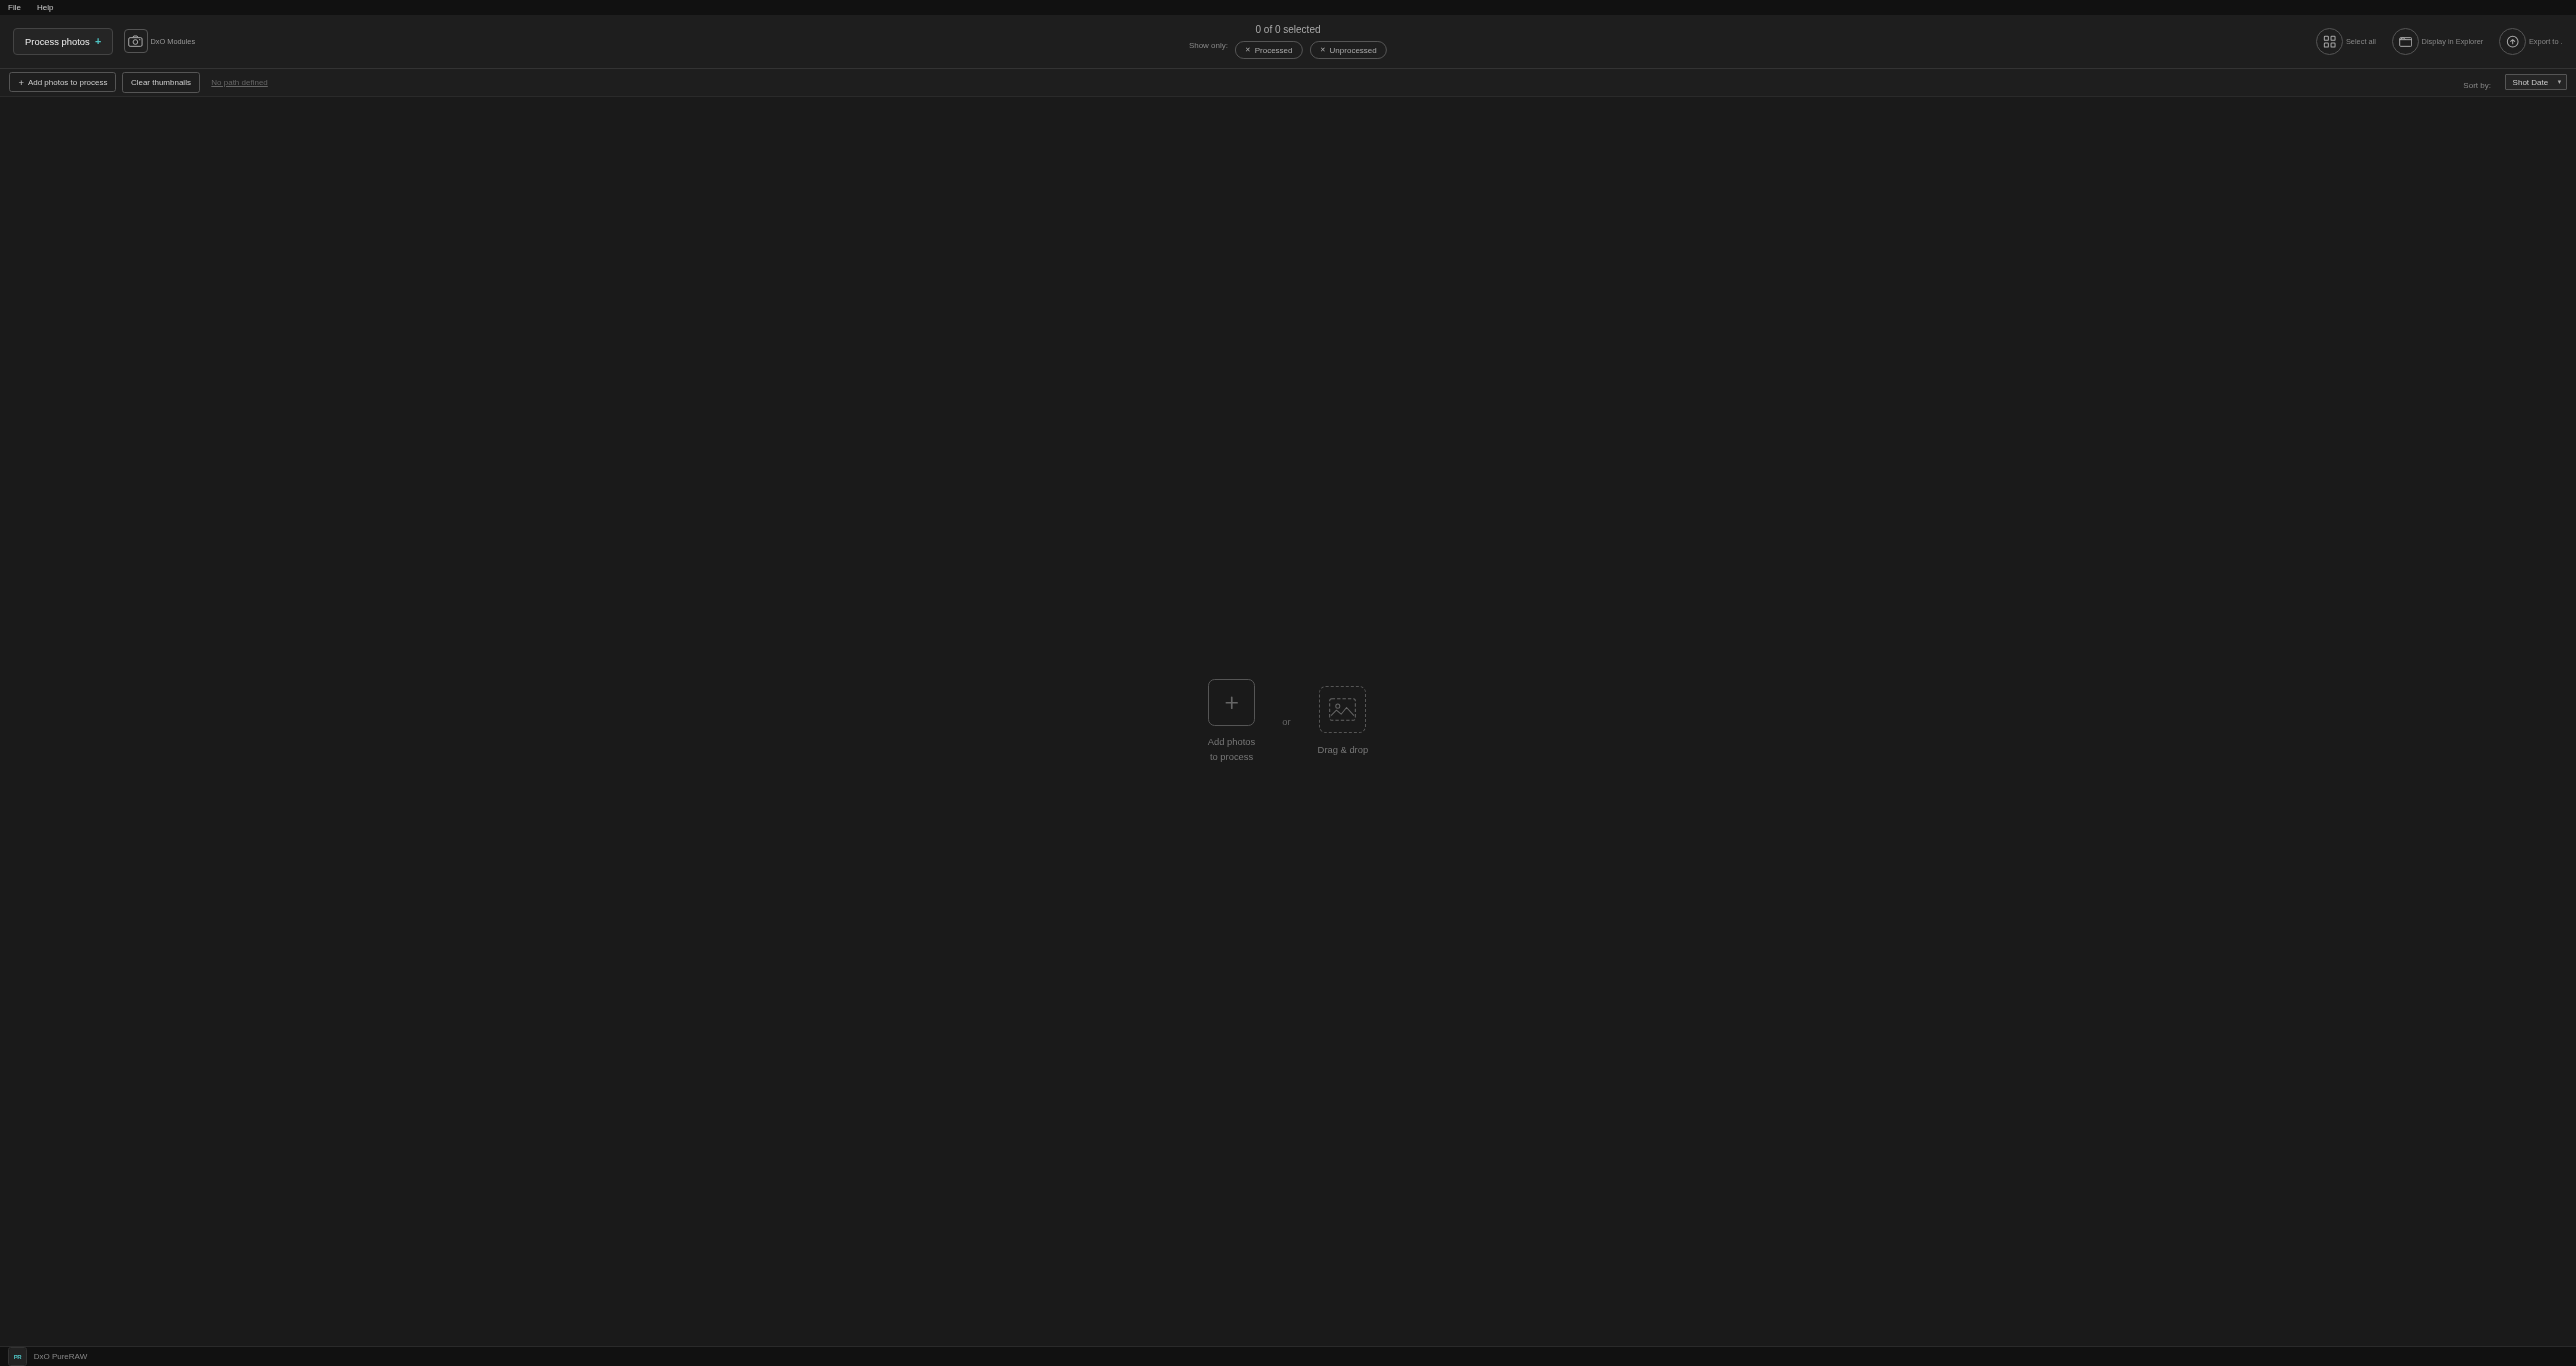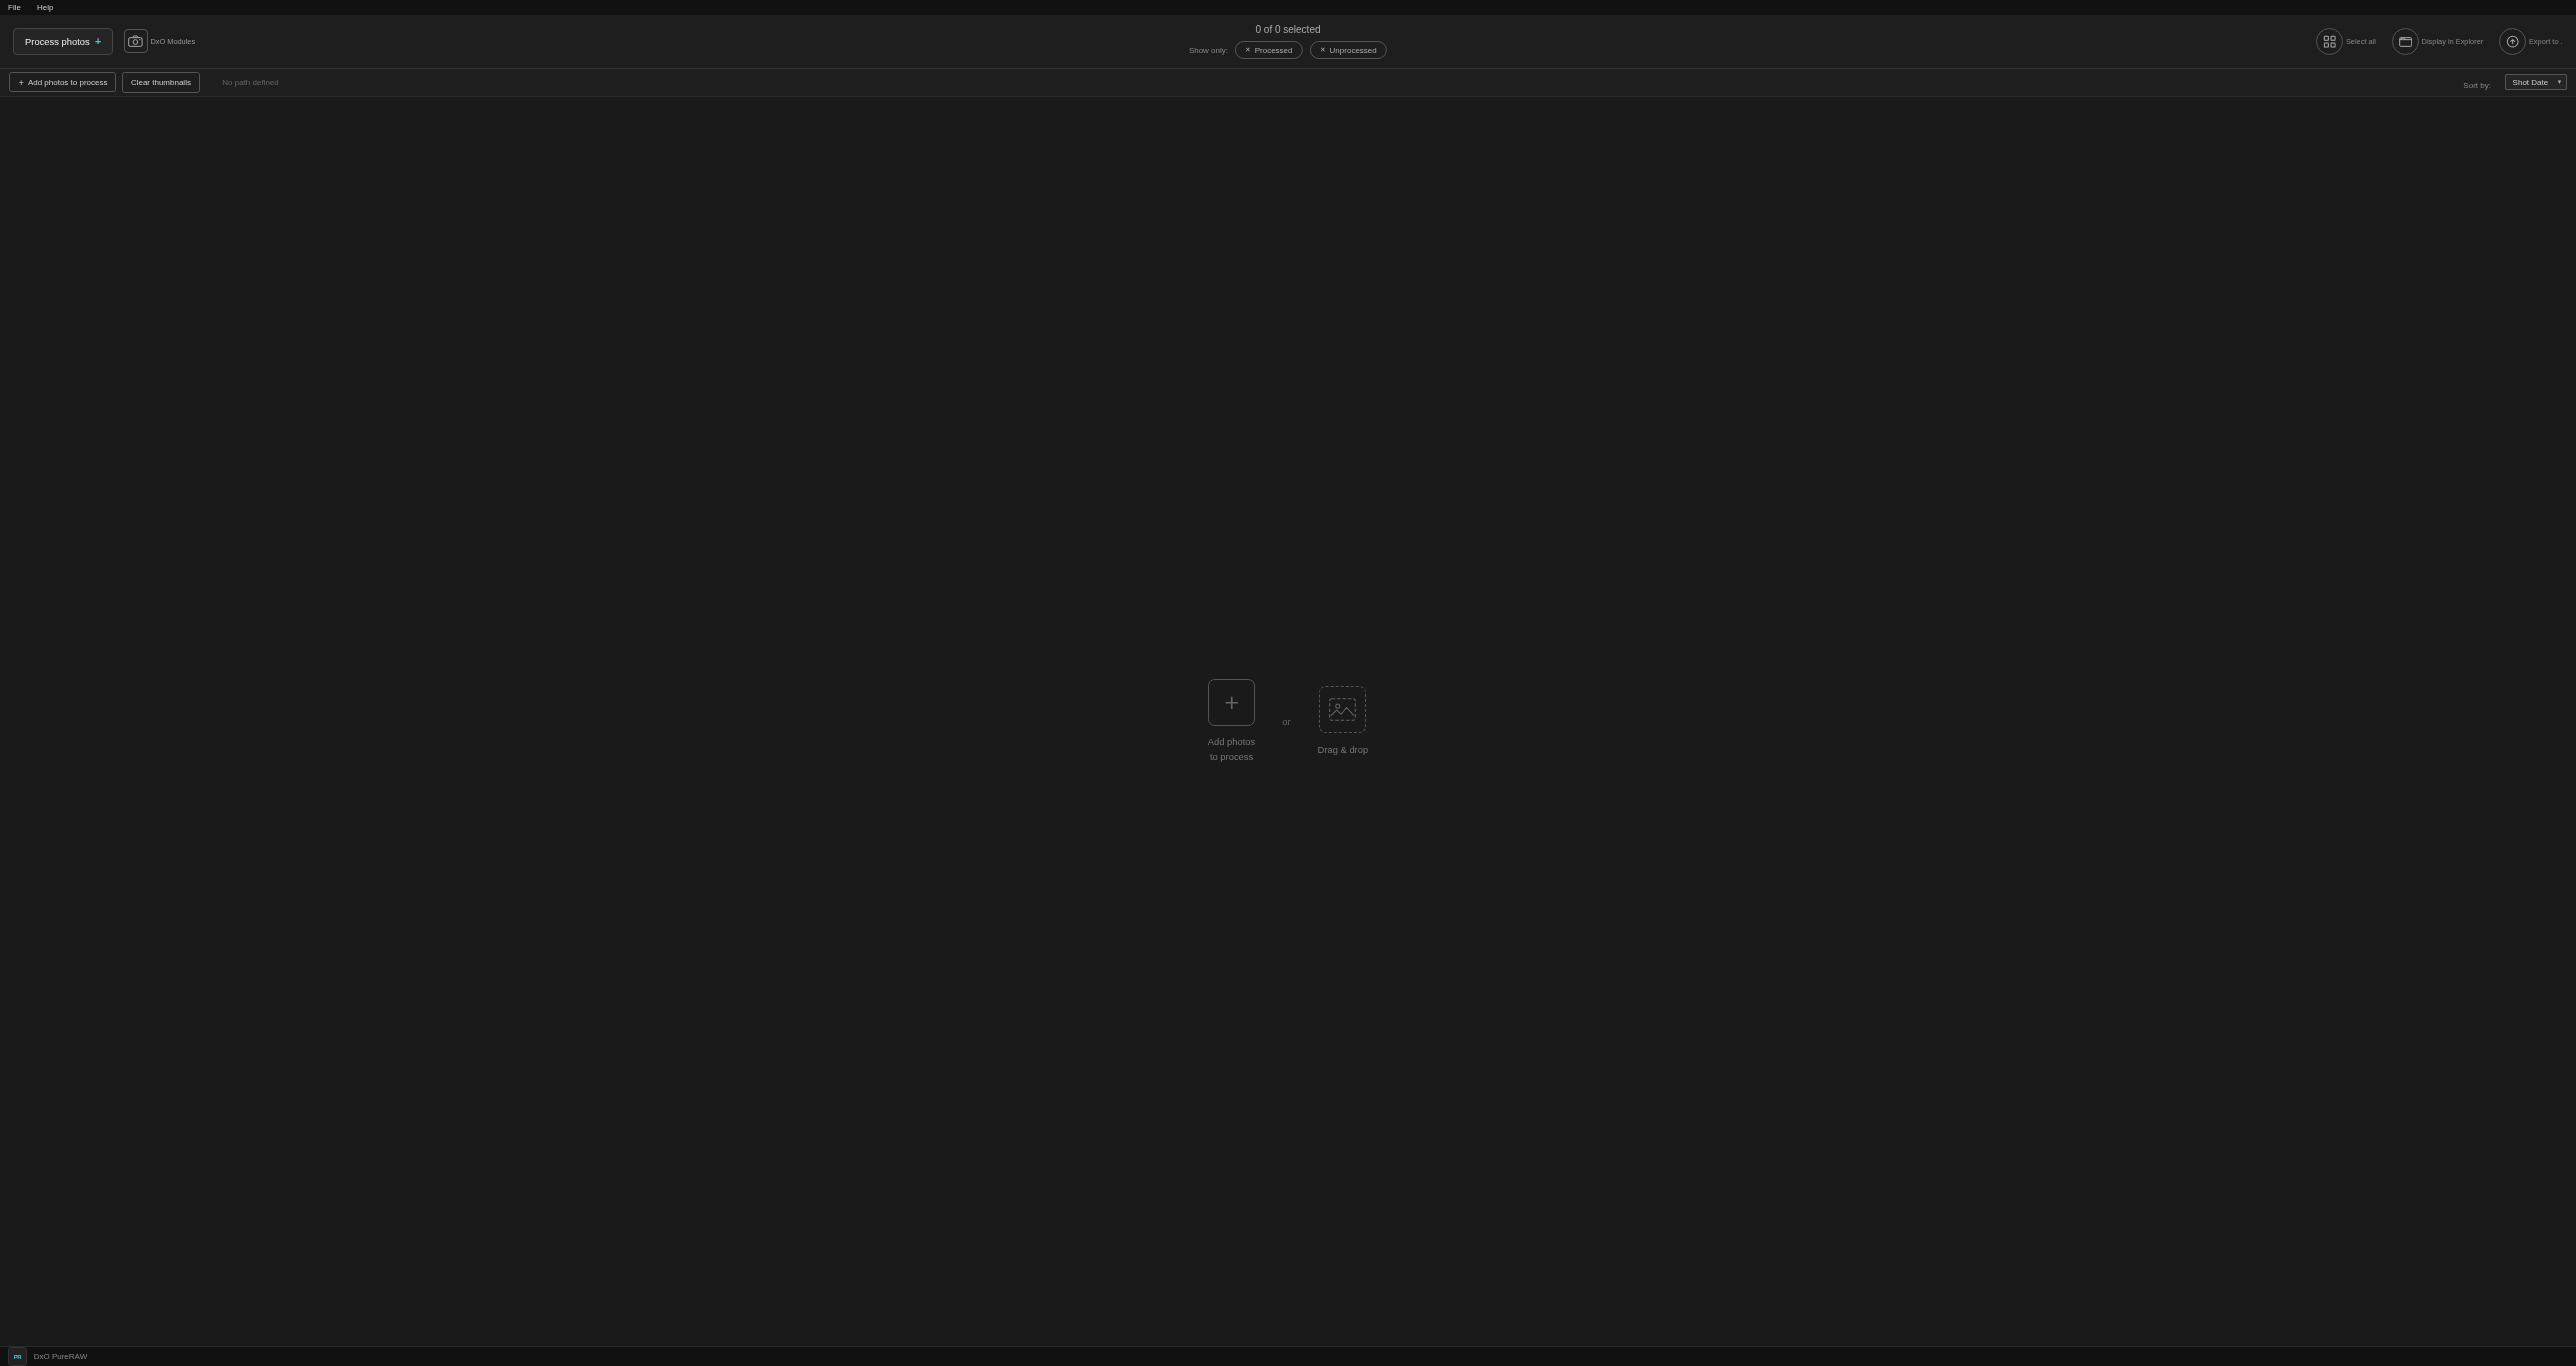--- a/index.html
+++ b/index.html
@@ -106,21 +106,20 @@
       gap: 6.7px;
     }
 
     #selected-count {
       font-size: 10px;
       color: #aaa;
     }
 
     #show-only-row {
       display: flex;
-      align-items: center;
       gap: 6.7px;
     }
 
     #show-only-label {
       font-size: 8px;
       color: #888;
     }
 
     .filter-btn {
       background: transparent;
@@ -211,21 +210,22 @@
       border-radius: 2.7px;
       color: #ccc;
       font-size: 8px;
       padding: 5px 8px;
       cursor: pointer;
     }
 
     #no-path-defined {
       font-size: 8px;
       color: #666;
-      margin-left: 17px;
+      margin-left: 6px;
+      text-decoration: underline;
     }
 
     #sort-by-row {
       margin-left: auto;
       display: flex;
       align-items: flex-end;
       gap: 14px;
     }
 
     #sort-by-label {

